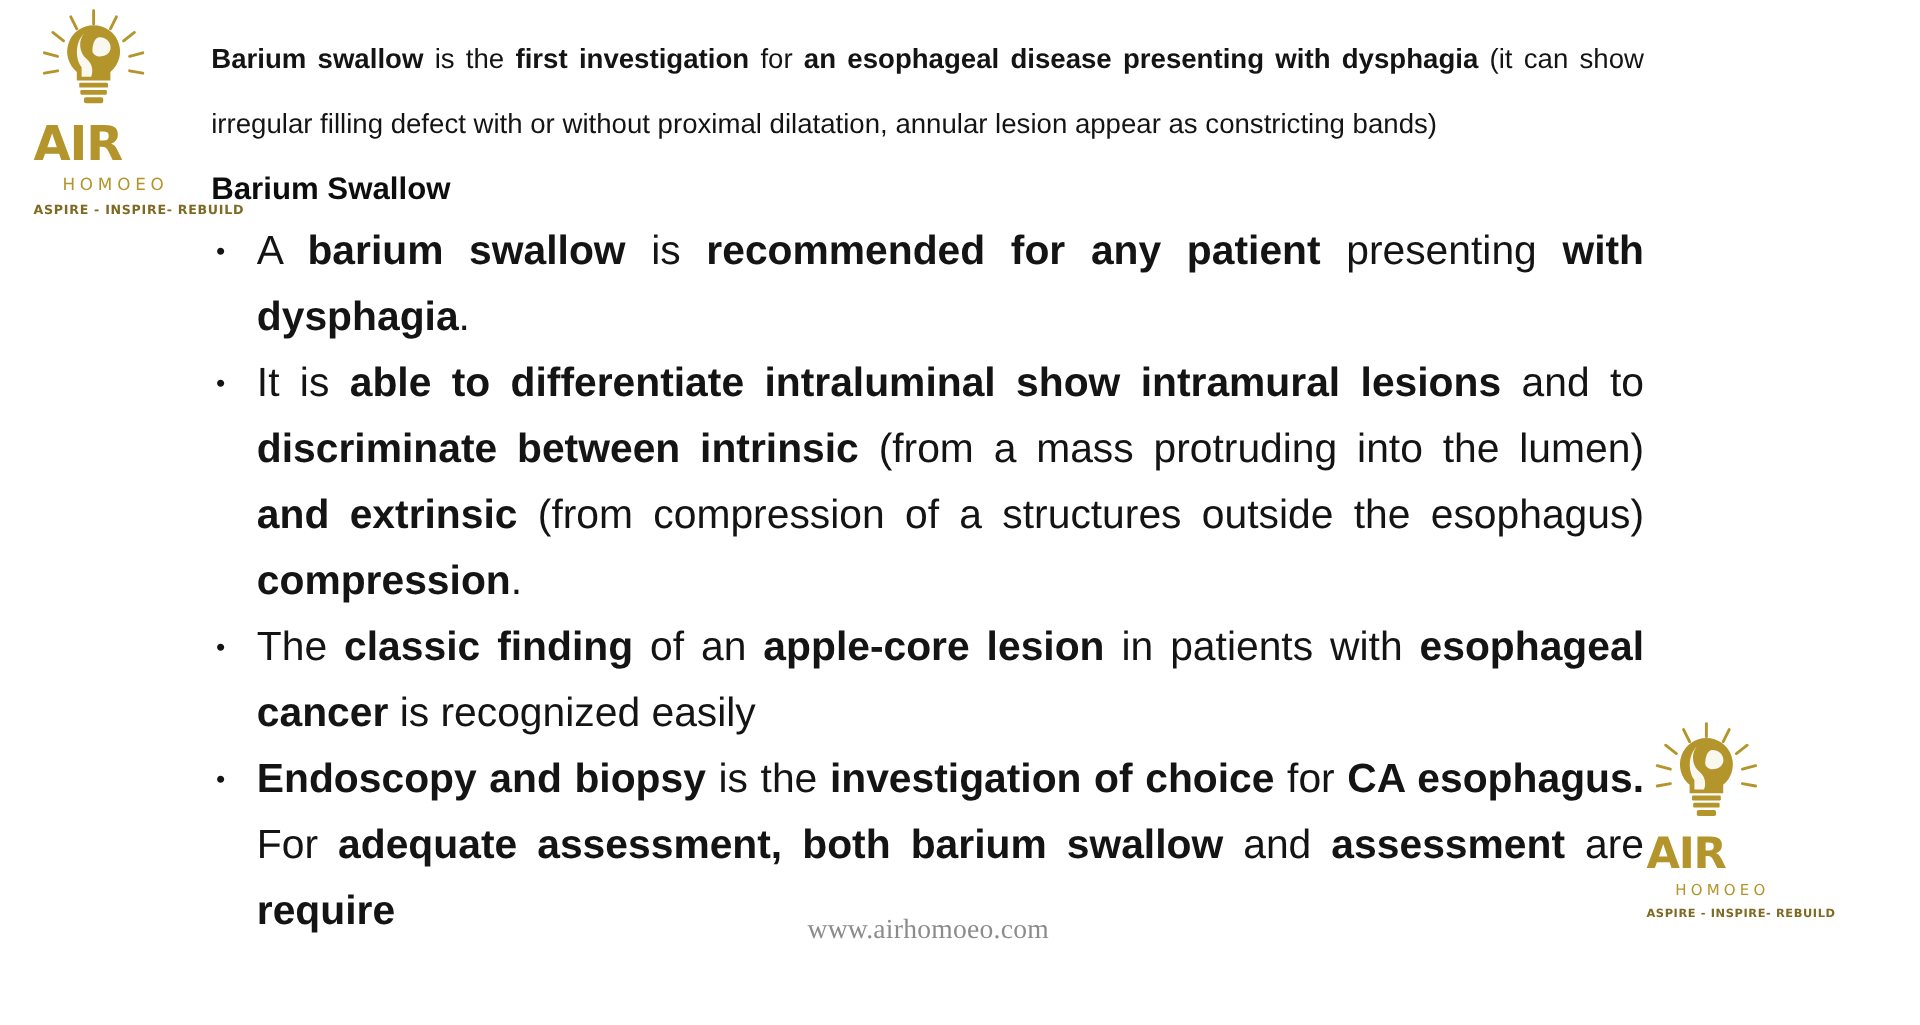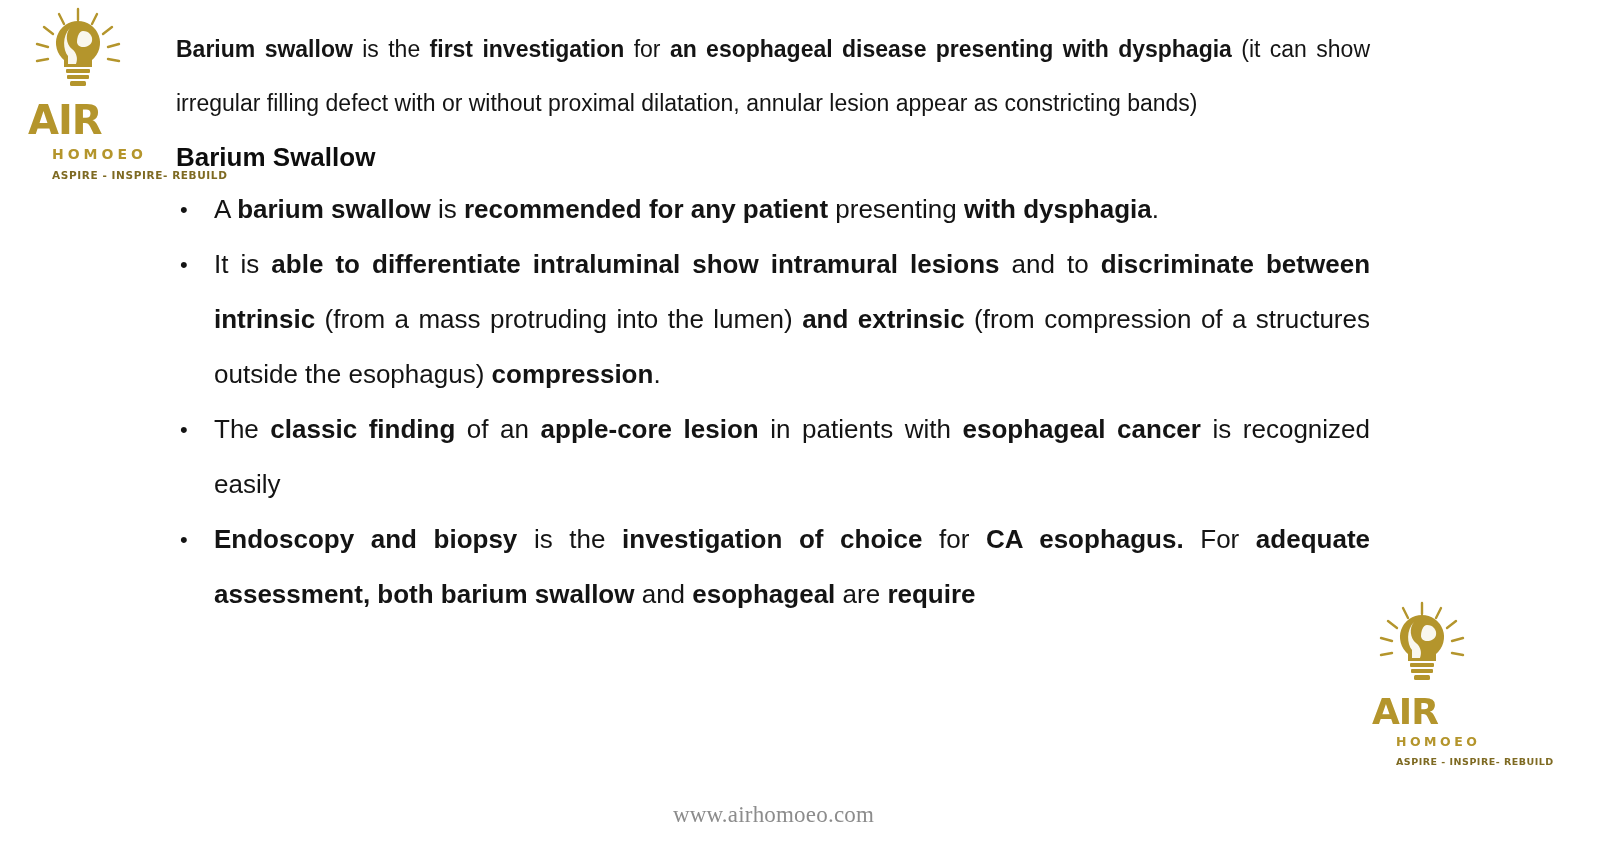--- a/index.html
+++ b/index.html
@@ -46,35 +46,34 @@
     font-weight: 700;
     color: #b4952c;
     letter-spacing: -1px;
     line-height: 1;
   }
   .logo-top .logo-word { font-size: 40px; margin-top: -6px; }
   .logo-bottom .logo-word { font-size: 36px; margin-top: -6px; }
 
   .logo-sub {
     font-family: "DejaVu Sans", sans-serif;
-    font-weight: 700;
+    font-weight: 400;
     color: #b4952c;
     line-height: 1;
     padding-left: 24px;
   }
   .logo-top .logo-sub { font-size: 14px; letter-spacing: 4px; margin-top: 7px; }
   .logo-bottom .logo-sub { font-size: 12.5px; letter-spacing: 3.5px; margin-top: 6px; }
 
   .logo-tag {
     font-family: "DejaVu Sans", sans-serif;
     font-weight: 700;
     color: #7e6a22;
     line-height: 1;
     white-space: nowrap;
-    margin-left: 24px;
   }
   .logo-top .logo-tag { font-size: 10.5px; letter-spacing: 0.6px; margin-top: 9px; }
   .logo-bottom .logo-tag { font-size: 9.5px; letter-spacing: 0.5px; margin-top: 8px; }
 
   
   .content {
     position: absolute;
     left: 176px;
     top: 22px;
     width: 1194px;
@@ -99,21 +98,21 @@
   }
 
   ul.bullets {
     list-style: none;
     margin: 0;
     padding: 0;
   }
   ul.bullets li {
     position: relative;
     padding-left: 38px;
-    font-size: 26px;
+    font-size: 34px;
     line-height: 55px;
     text-align: justify;
     text-justify: inter-word;
     color: #141414;
   }
   ul.bullets li::before {
     content: "•";
     position: absolute;
     left: 4px;
     top: 0;
@@ -127,21 +126,20 @@
   .footer {
     position: absolute;
     left: 0;
     top: 762px;
     width: 1547px;
     text-align: center;
     font-family: "Liberation Serif", serif;
     font-size: 23px;
     color: #8c8c8c;
     letter-spacing: 0.2px;
-    margin-top: 40px;
   }
 </style>
 </head>
 <body>
 
 <div class="logo logo-top">
   <div class="logo-mark">
     <svg viewBox="0 0 100 100" xmlns="http://www.w3.org/2000/svg">
       <g stroke="#b4952c" stroke-width="2.4" stroke-linecap="round">
         <line x1="50" y1="3" x2="50" y2="14"></line>
@@ -172,21 +170,21 @@
   <p class="para first">
     <span class="rich"><b>Barium swallow</b><span> is the </span><b>first investigation</b><span> for </span><b>an esophageal disease presenting with dysphagia</b><span> (it can show irregular filling defect with or without proximal dilatation, annular lesion appear as constricting bands)</span></span>
   </p>
 
   <div class="heading">Barium Swallow</div>
 
   <ul class="bullets">
     <li><span class="txt rich"><span>A </span><b>barium swallow</b><span> is </span><b>recommended for any patient</b><span> presenting </span><b>with dysphagia</b><span>.</span></span></li>
     <li><span class="txt rich"><span>It is </span><b>able to differentiate intraluminal show intramural lesions</b><span> and to </span><b>discriminate between intrinsic</b><span> (from a mass protruding into the lumen) </span><b>and extrinsic</b><span> (from compression of a structures outside the esophagus) </span><b>compression</b><span>.</span></span></li>
     <li><span class="txt rich"><span>The </span><b>classic finding</b><span> of an </span><b>apple-core lesion</b><span> in patients with </span><b>esophageal cancer</b><span> is recognized easily</span></span></li>
-    <li><span class="txt rich"><b>Endoscopy and biopsy</b><span> is the </span><b>investigation of choice</b><span> for </span><b>CA esophagus.</b><span> For </span><b>adequate assessment, both barium swallow</b><span> and </span><b>esophageal</b><span> are </span><b>require</b></span></li>
+    <li><span class="txt rich"><b>Endoscopy and biopsy</b><span> is the </span><b>investigation of choice</b><span> for </span><b>CA esophagus.</b><span> For </span><b>adequate assessment, both barium swallow</b><span> and </span><b>assessment</b><span> are </span><b>require</b></span></li>
   </ul>
 </div>
 
 <div class="logo logo-bottom">
   <div class="logo-mark">
     <svg viewBox="0 0 100 100" xmlns="http://www.w3.org/2000/svg">
       <g stroke="#b4952c" stroke-width="2.4" stroke-linecap="round">
         <line x1="50" y1="3" x2="50" y2="14"></line>
         <line x1="31" y1="8" x2="36" y2="18"></line>
         <line x1="69" y1="8" x2="64" y2="18"></line>

